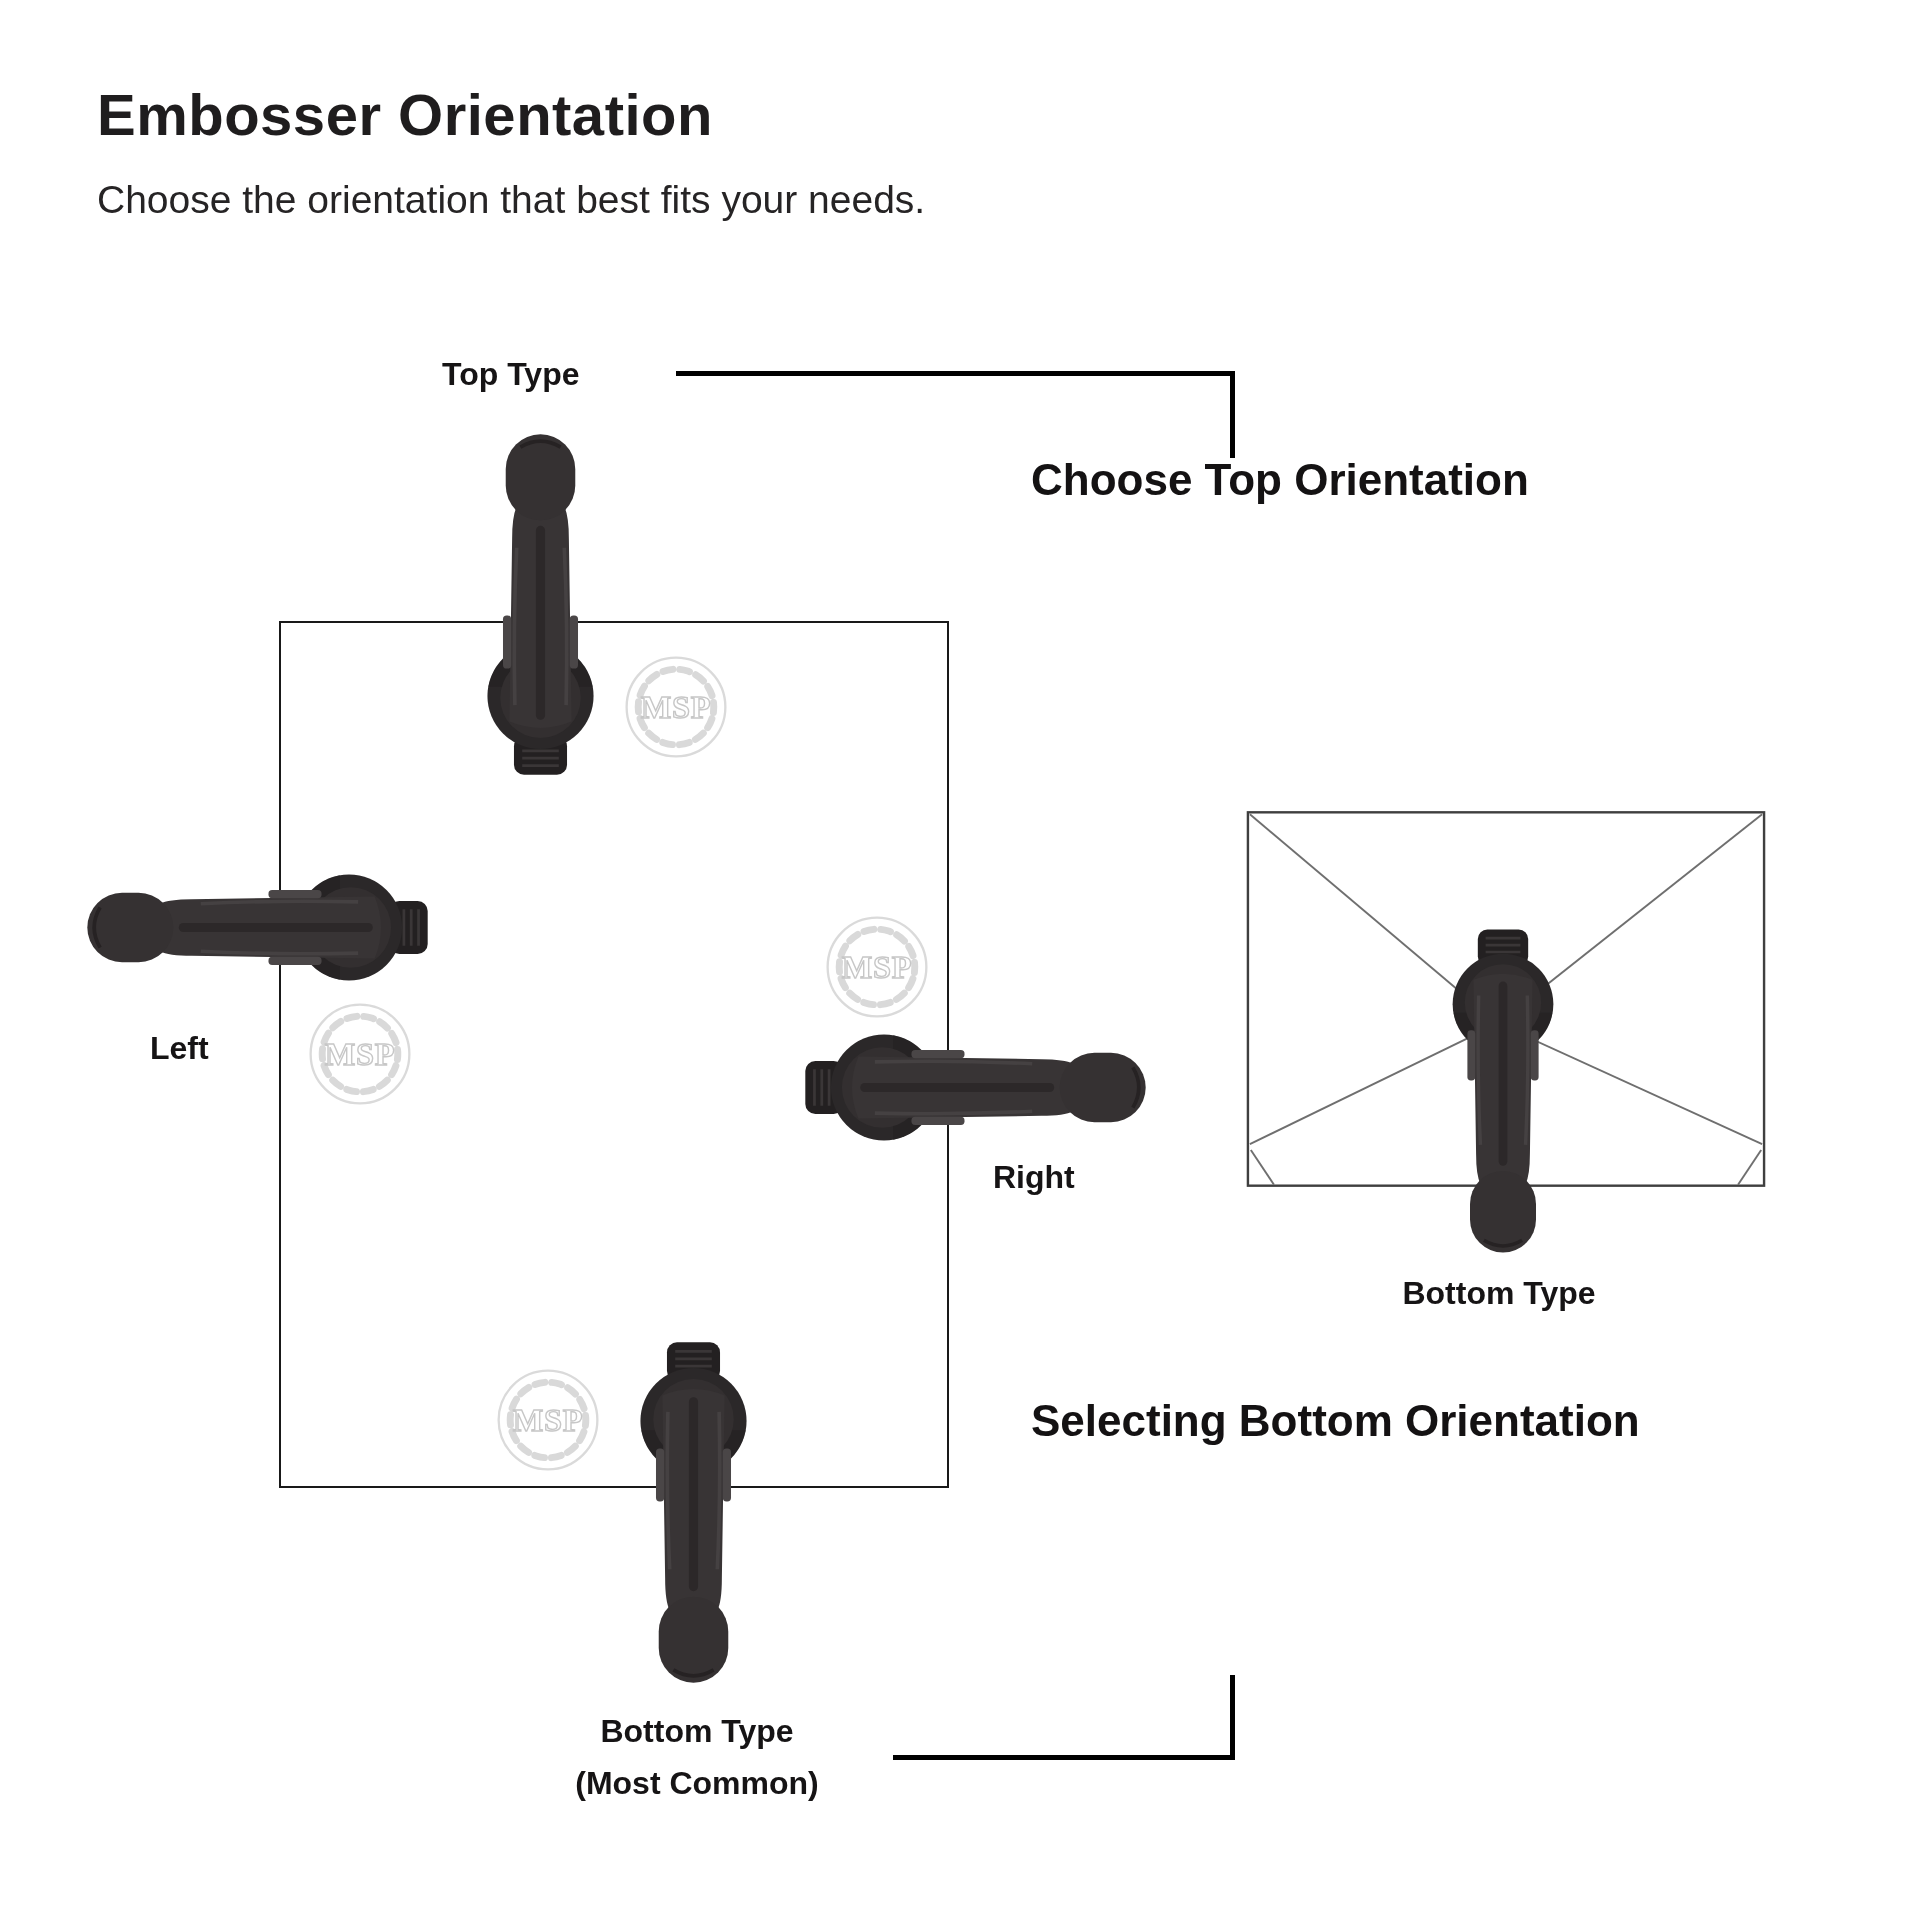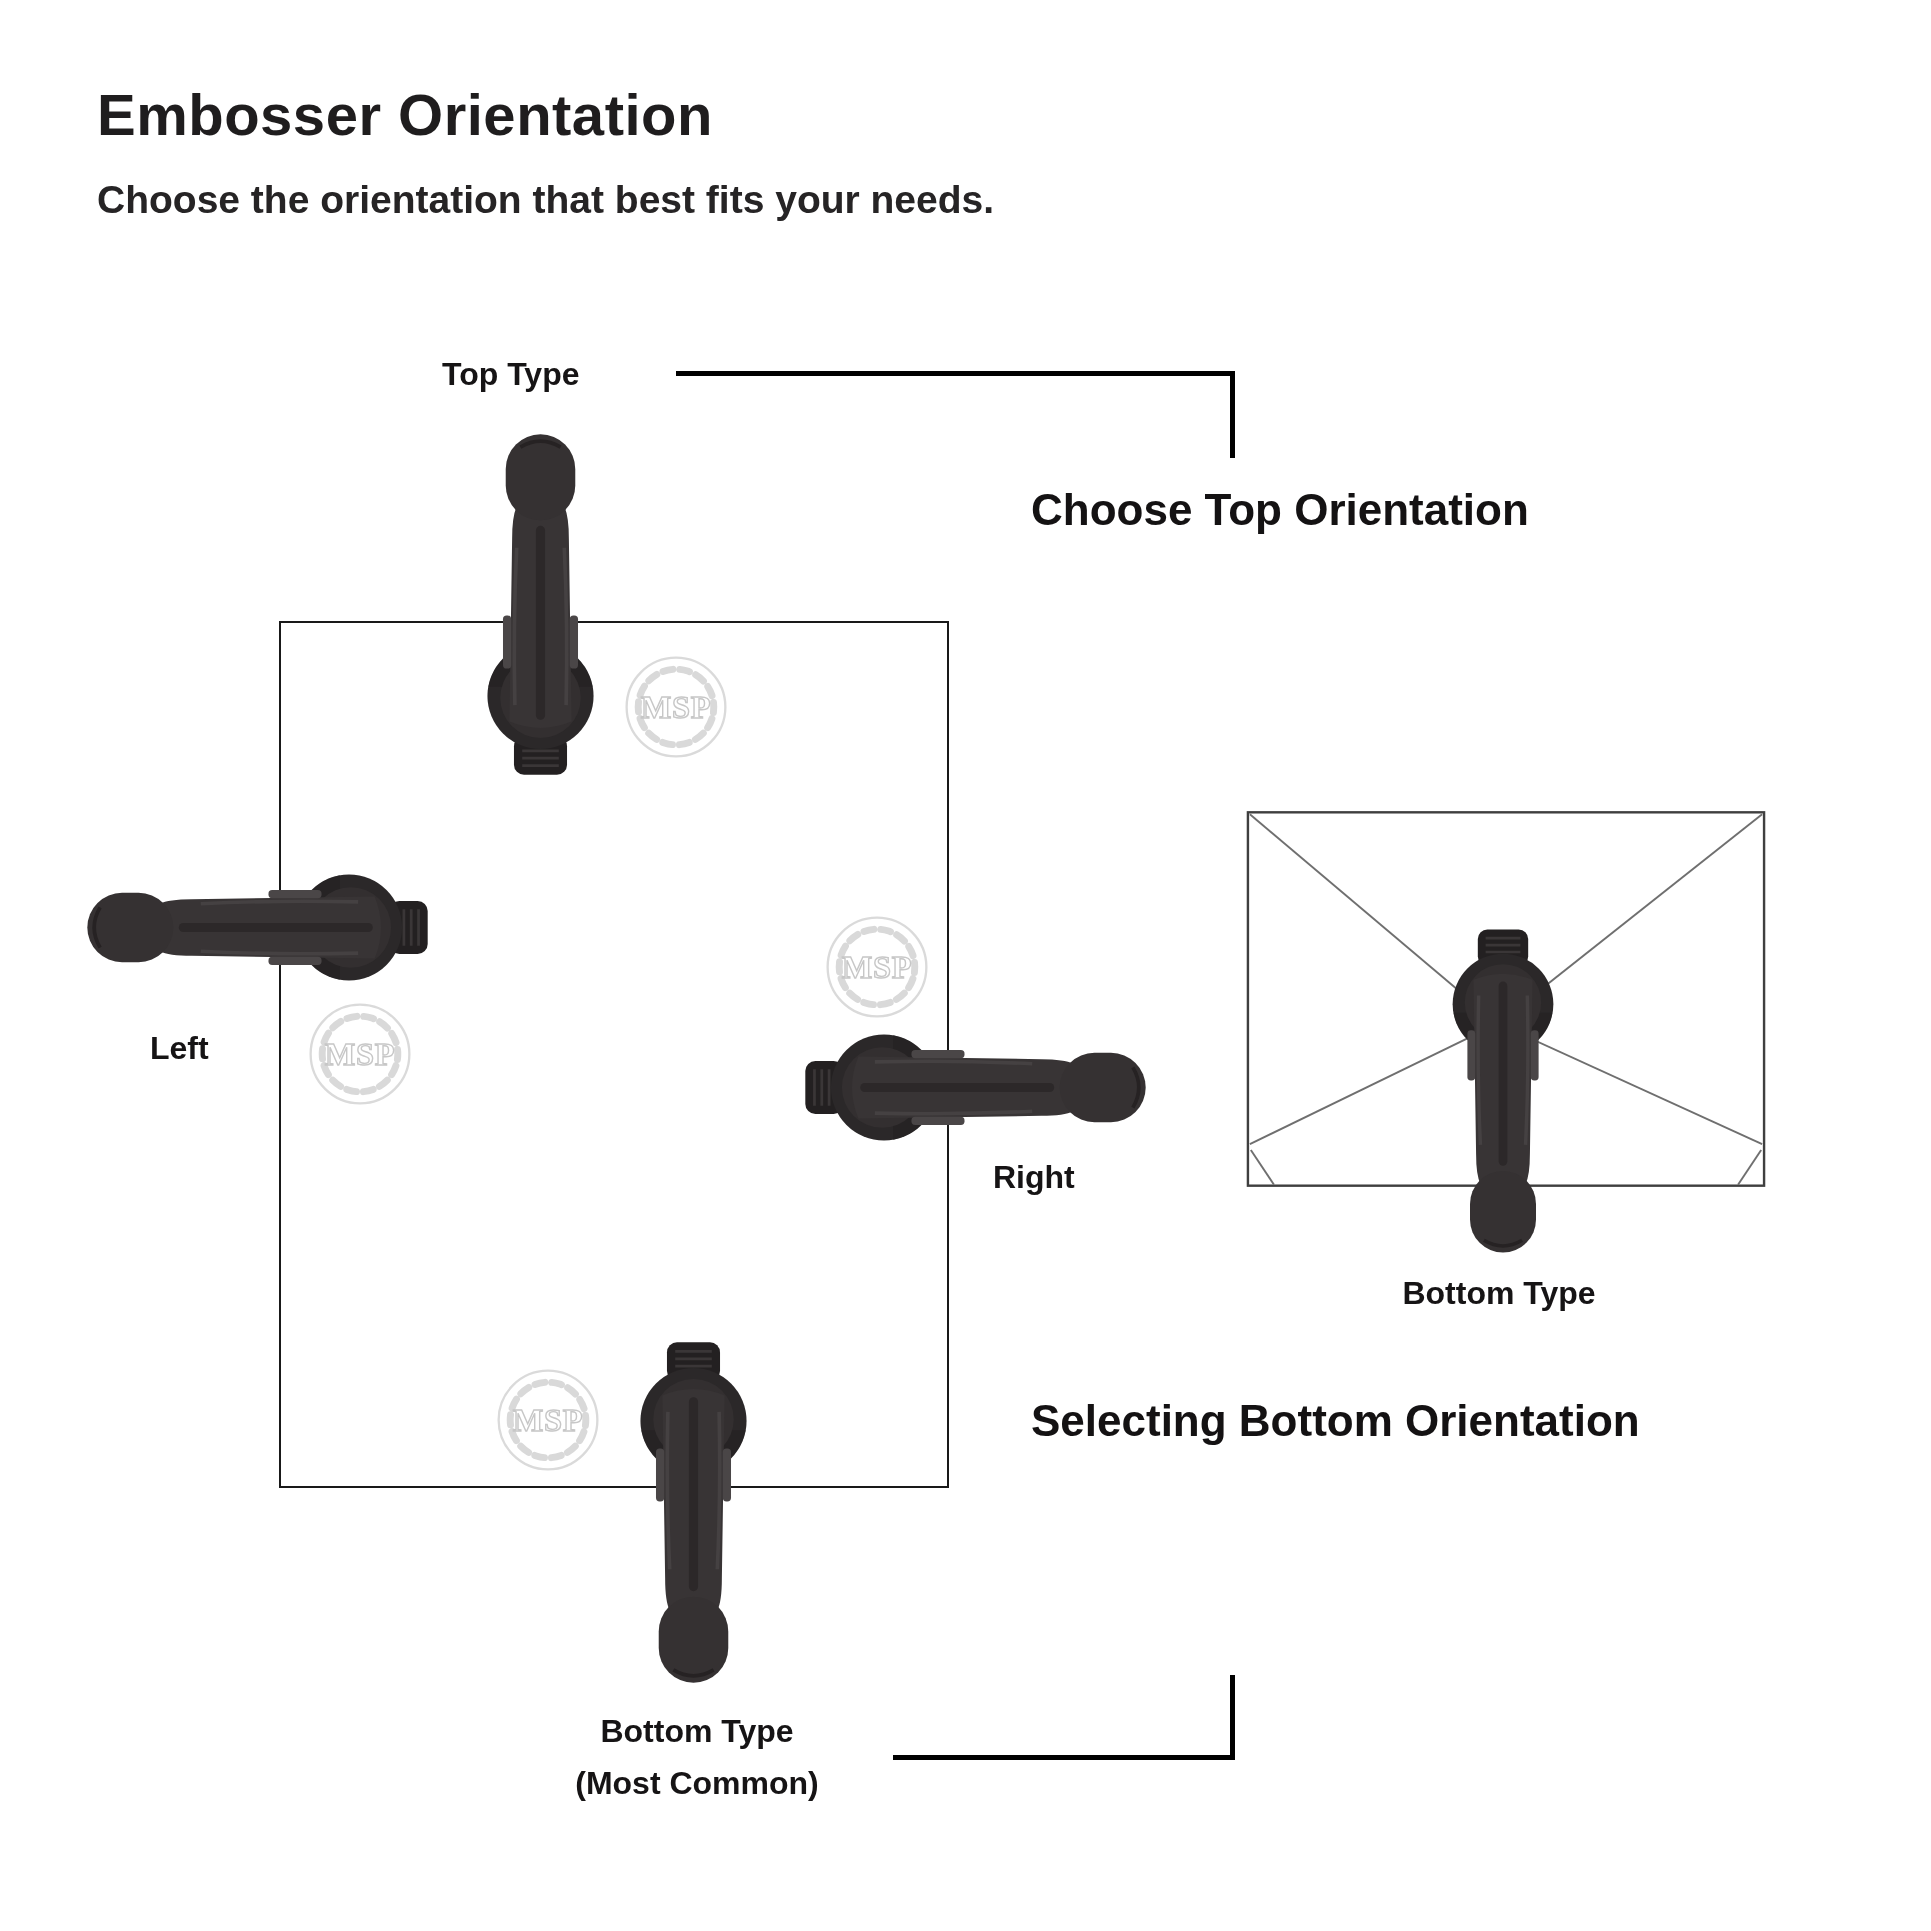--- a/index.html
+++ b/index.html
@@ -1,19 +1,19 @@
 <!DOCTYPE html>
 <html><head>
 <meta charset="utf-8">
 <style>
   html,body{margin:0;padding:0;background:#fff;}
   .canvas{position:relative;width:1931px;height:1931px;background:#ffffff;overflow:hidden;
           font-family:"Liberation Sans",sans-serif;color:#1d1b1c;}
   .title{position:absolute;left:97px;top:81px;font-size:58px;font-weight:700;letter-spacing:0.5px;color:#1f1d1e;}
-  .subtitle{position:absolute;left:97px;top:178px;font-size:39px;font-weight:700;color:#262425;}
+  .subtitle{position:absolute;left:97px;top:178px;font-size:39px;font-weight:400;color:#262425;}
   .lbl{position:absolute;font-size:32px;font-weight:700;color:#161415;white-space:pre-line;line-height:52px;}
   .lbl.center{transform:translateX(-50%);text-align:center;}
   .callout-h{position:absolute;font-size:44px;font-weight:700;color:#141213;}
   .callout-b{position:absolute;font-size:37px;line-height:48px;font-weight:400;color:#1c1a1b;white-space:pre-wrap;width:888px;}
   .cline{position:absolute;background:#000;}
   .card{position:absolute;left:279px;top:621px;width:670px;height:867px;border:2.9px solid #191919;background:#fff;box-sizing:border-box;}
   .emb{position:absolute;}
   .seal{position:absolute;width:108px;height:108px;}
   .seal-text{font-family:"Liberation Serif",serif;font-size:42px;font-weight:700;fill:#ffffff;stroke:#c7c7c7;stroke-width:1.8px;letter-spacing:1px;}
   .env{position:absolute;left:1246px;top:810px;}
@@ -99,18 +99,18 @@
       <use href="#g-embosser"></use>
     </svg>
 
   <div class="lbl" style="left:442px;top:348px">Top Type</div>
   <div class="lbl" style="left:150px;top:1022px">Left</div>
   <div class="lbl" style="left:993px;top:1151px">Right</div>
   <div class="lbl center" style="left:697px;top:1705px">Bottom Type
 (Most Common)</div>
   <div class="lbl center" style="left:1499px;top:1267px">Bottom Type</div>
 
-  <div class="callout-h" style="left:1031px;top:485px">Choose Top Orientation</div>
+  <div class="callout-h" style="left:1031px;top:455px">Choose Top Orientation</div>
 
   <div class="callout-h" style="left:1031px;top:1396px">Selecting Bottom Orientation</div>
 
 </div>
 
 
 </body></html>

